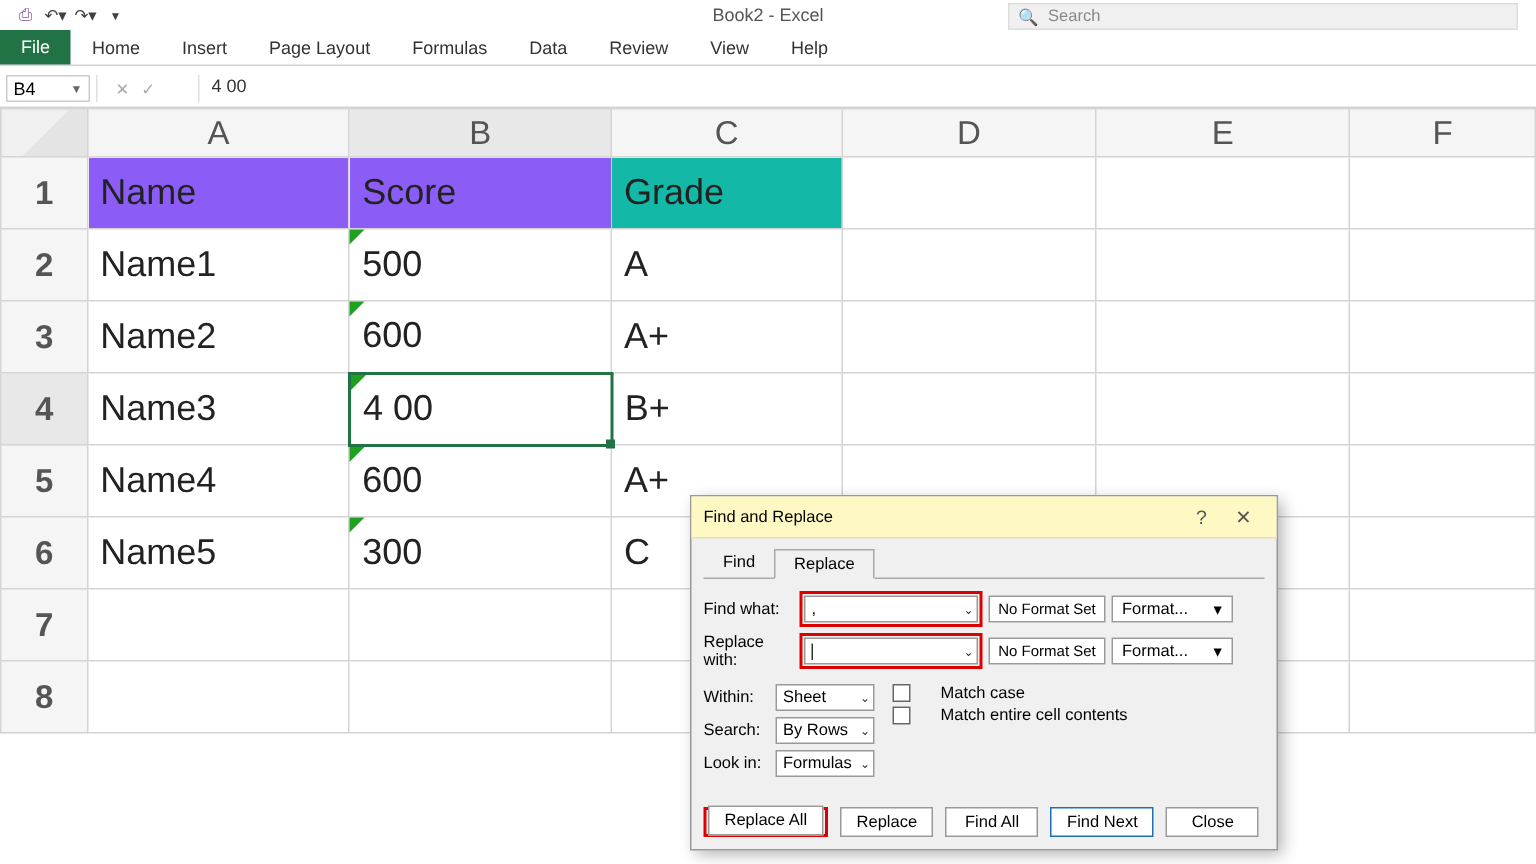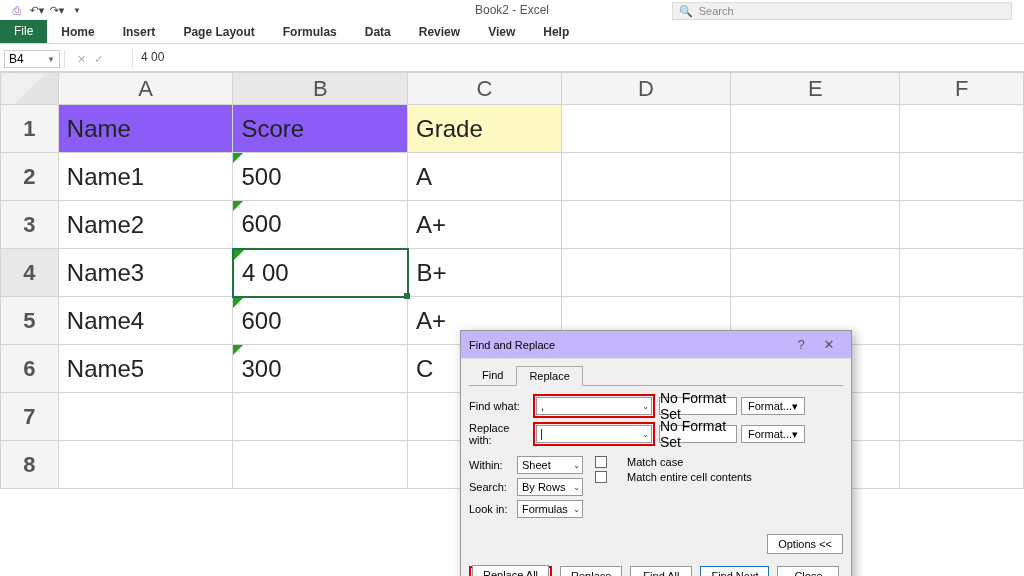--- a/index.html
+++ b/index.html
@@ -8,21 +8,21 @@
 
 .titlebar { height: 20px; background: #fff; display: flex; align-items: center; position: relative; }
 .qat { display: flex; gap: 6px; padding-left: 10px; align-items: center; }
 .qat-icon { width: 14px; height: 14px; display: flex; align-items: center; justify-content: center; font-size: 11px; color: #404040; }
 .title-center { position: absolute; left: 50%; transform: translateX(-50%); font-size: 12px; color: #555; }
 .search-box { position: absolute; right: 12px; top: 2px; width: 340px; height: 18px; background: #f0f0f0; border: 1px solid #ddd; display: flex; align-items: center; padding: 0 6px; gap: 6px; font-size: 11px; color: #888; }
 
 
 .ribbon-tabs { height: 24px; background: #fff; display: flex; align-items: flex-end; border-bottom: 1px solid #d4d4d4; }
 .file-tab { background: #217346; color: #fff; padding: 4px 14px; font-size: 12px; height: 24px; display: flex; align-items: center; }
-.ribbon-tab { padding: 4px 14px; font-size: 12px; color: #333; cursor: pointer; font-weight: bold; }
+.ribbon-tab { padding: 4px 14px; font-size: 12px; color: #333; cursor: pointer; }
 
 
 .formula-bar { height: 22px; background: #fff; border-bottom: 1px solid #d4d4d4; display: flex; align-items: flex-start; font-size: 12px; margin-top: 6px; }
 .name-box { width: 56px; border: 1px solid #ccc; height: 18px; margin-left: 4px; padding: 0 4px; display: flex; align-items: center; justify-content: space-between; }
 .name-box .dd { font-size: 8px; color: #666; }
 .fb-icons { display: flex; gap: 8px; padding: 0 12px; color: #aaa; border-left: 1px solid #e0e0e0; border-right: 1px solid #e0e0e0; margin-left: 4px; height: 18px; align-items: center; font-size: 11px; }
 .fb-icons .fx { color: #777; margin-top: 43px; }
 .formula-input { flex: 1; padding-left: 8px; color: #333; }
 
 
@@ -32,44 +32,44 @@
 .col-h { height: 32px; background: #f5f5f5; border: 1px solid #d4d4d4; text-align: center; font-size: 22px; color: #555; font-weight: 400; }
 .row-h { width: 58px; background: #f5f5f5; border: 1px solid #d4d4d4; text-align: center; font-size: 22px; color: #555; }
 td.cell { border: 1px solid #d4d4d4; padding: 4px 8px; font-size: 24px; height: 48px; position: relative; color: #222; }
 .col-A { width: 175px; }
 .col-B { width: 175px; }
 .col-C { width: 154px; }
 .col-D { width: 170px; }
 .col-E { width: 170px; }
 .col-F { width: 124px; }
 .hdr-blue { background: #8b5cf6; }
-.hdr-peach { background: #fef9c3; }
+.hdr-peach { background: #14b8a6; }
 .col-sel { background: #e8e8e8; }
 .row-sel { background: #e8e8e8; }
 .cell-sel { border: 2px solid #217346 !important; }
 .fill-handle { position: absolute; right: -3px; bottom: -3px; width: 6px; height: 6px; background: #217346; }
 .tri { position: absolute; top: 0; left: 0; width: 0; height: 0; border-top: 10px solid #20a020; border-right: 10px solid transparent; }
 
 
 .dialog { position: absolute; left: 460px; top: 330px; width: 392px; background: #f0f0f0; border: 1px solid #999; box-shadow: 3px 3px 10px rgba(0,0,0,0.3); font-size: 11px; }
-.dlg-title { height: 28px; display: flex; align-items: center; padding: 0 8px; background: #c4b5fd; border-bottom: 1px solid #ddd; }
+.dlg-title { height: 28px; display: flex; align-items: center; padding: 0 8px; background: #fef9c3; border-bottom: 1px solid #ddd; }
 .dlg-title-text { flex: 1; }
 .dlg-title .dlg-btn { width: 28px; text-align: center; font-size: 13px; color: #555; cursor: pointer; }
 .dlg-tabs { display: flex; padding: 6px 8px 0 8px; }
 .dlg-tab { padding: 3px 12px; border: 1px solid transparent; cursor: pointer; }
 .dlg-tab.active { background: #f0f0f0; border: 1px solid #aaa; border-bottom: 1px solid #f0f0f0; position: relative; top: 1px; }
 .dlg-tab-line { border-bottom: 1px solid #aaa; margin: 0 8px; }
 .dlg-body { padding: 8px; }
 .dlg-row { display: flex; align-items: center; margin-bottom: 4px; gap: 4px; }
 .dlg-label { width: 60px; }
 .dlg-combo { border: 1px solid #999; height: 18px; background: #fff; display: flex; align-items: center; justify-content: space-between; padding: 0 2px 0 4px; }
 .dlg-combo .dd { font-size: 8px; color: #333; }
 .red-box { border: 2px solid #d00; padding: 1px; }
-.fmt-label { width: 78px; border: 1px solid #999; height: 18px; background: #fff; display: flex; align-items: center; justify-content: center; font-size: 14px; }
-.fmt-btn { border: 1px solid #999; height: 18px; background: #fff; padding: 0 6px; display: flex; align-items: center; gap: 0; cursor: pointer; }
+.fmt-label { width: 78px; border: 1px solid #999; height: 18px; background: #fff; display: flex; align-items: center; justify-content: center; font-size: 10px; }
+.fmt-btn { border: 1px solid #999; height: 18px; background: #fff; padding: 0 6px; display: flex; align-items: center; gap: 17px; cursor: pointer; }
 .chk-row { display: flex; align-items: center; gap: 20px; margin-bottom: 3px; }
 .chk { width: 12px; height: 12px; border: 1px solid #666; background: #fff; }
 .dlg-footer { display: flex; gap: 8px; padding: 8px; justify-content: flex-start; }
 .dlg-btnf { border: 1px solid #999; background: #fff; padding: 3px 10px; font-size: 11px; cursor: pointer; min-width: 62px; text-align: center; }
 .dlg-btnf.primary { border: 1px solid #1f6db3; color: #000; }
 .options-row { display: flex; justify-content: flex-end; padding: 4px 8px; }
 </style>
 </head>
 <body>
 
@@ -271,23 +271,20 @@
             <span class="chk"></span>
             <span>Match case</span>
           </div>
         <div class="chk-row">
             <span class="chk"></span>
             <span>Match entire cell contents</span>
           </div>
       </div>
     </div>
   </div>
-  <div class="options-row">
-    <span class="dlg-btnf">Options &lt;&lt;</span>
-  </div>
   <div class="dlg-footer">
     <span class="red-box"><span class="dlg-btnf">Replace All</span></span>
     <span class="dlg-btnf">Replace</span>
     <span class="dlg-btnf">Find All</span>
     <span class="dlg-btnf primary">Find Next</span>
     <span class="dlg-btnf">Close</span>
   </div>
 </div>
 
 </body></html>

